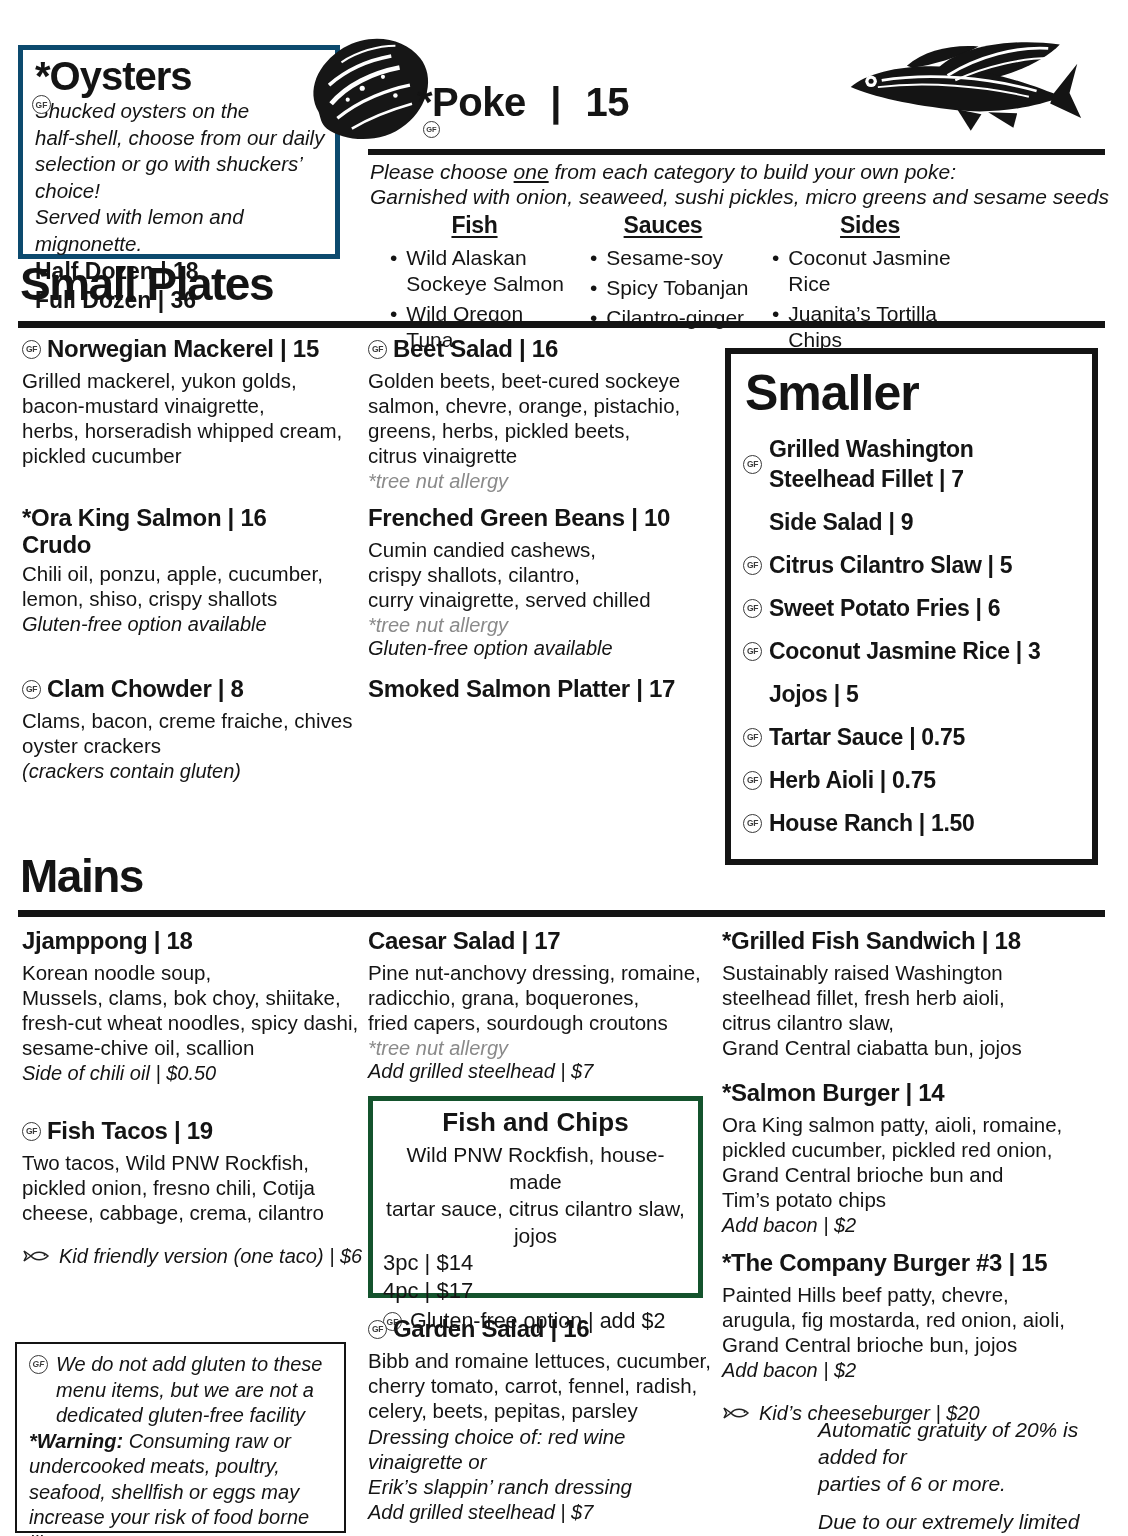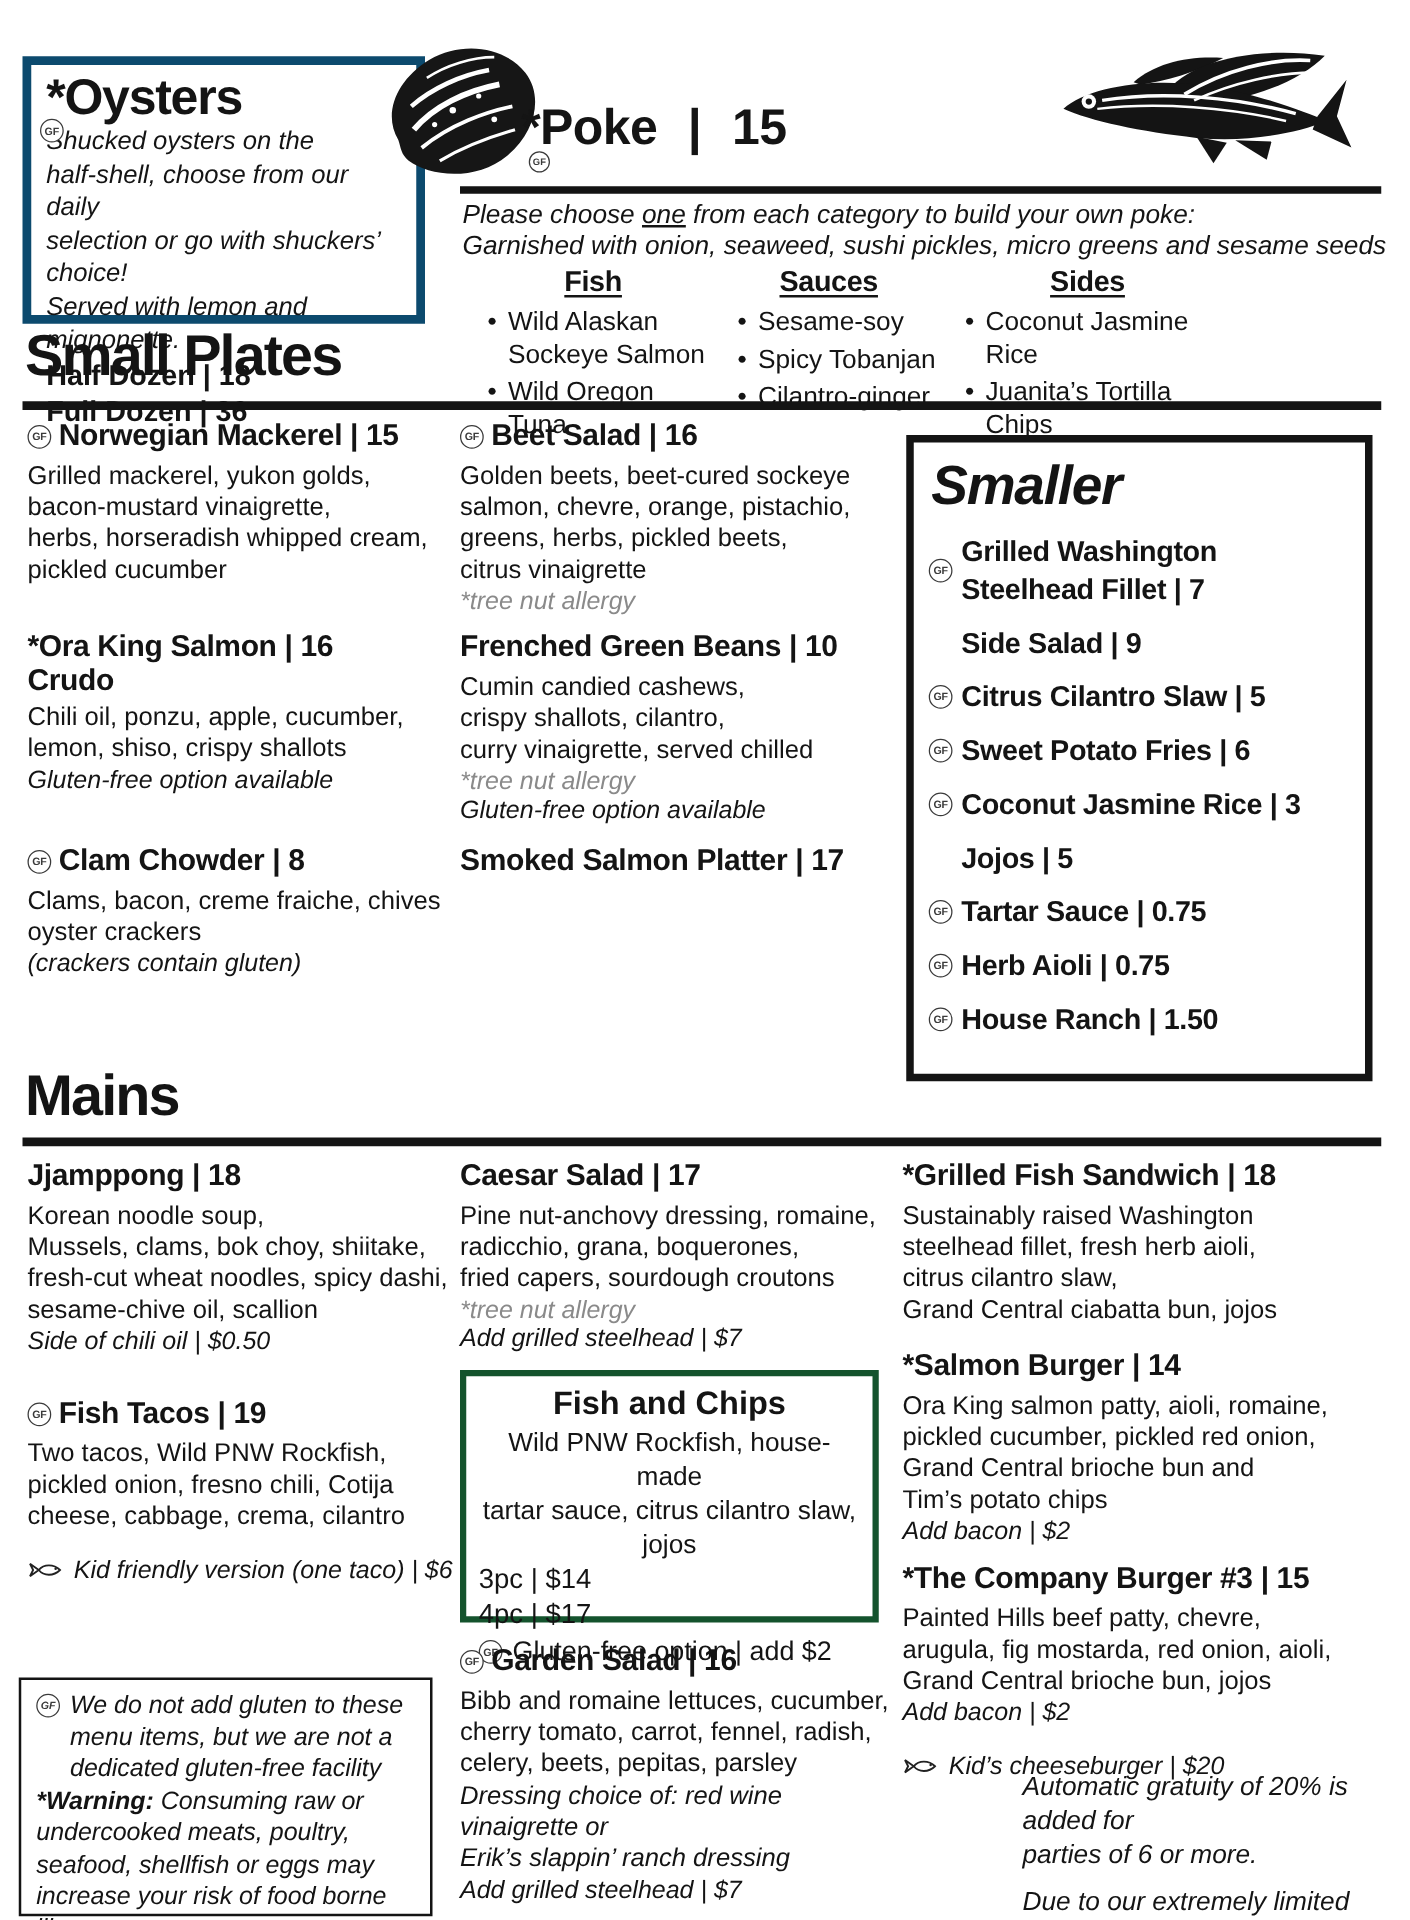--- a/index.html
+++ b/index.html
@@ -17,36 +17,36 @@
   .ngray{font-size:20px;font-style:italic;color:#8a8a8a;line-height:22px;margin-top:2px;}
   .nital{font-size:20px;font-style:italic;line-height:24px;margin-top:1px;white-space:pre-line;}
   .gf{flex:0 0 auto;width:19px;height:19px;border:1.6px solid #3a3a3a;border-radius:50%;
       display:inline-flex;align-items:center;justify-content:center;
       font-size:8.5px;font-weight:700;color:#3a3a3a;background:#fff;box-sizing:border-box;}
   .ghost{visibility:hidden;}
   .kidline{display:flex;align-items:center;gap:7px;margin-top:19px;
            font-size:20px;font-style:italic;line-height:24px;}
   .fishsvg{width:30px;height:16px;flex:0 0 auto;}
   
-  .oybox{border:7px solid #0c4a6e;box-sizing:border-box;padding:4px 10px 0 12px;}
+  .oybox{border:5px solid #0c4a6e;box-sizing:border-box;padding:4px 10px 0 12px;}
   .oy-title{font-size:40px;font-weight:700;letter-spacing:-1px;line-height:1.1;}
   .oy-desc{font-size:20.5px;font-style:italic;line-height:26.5px;white-space:pre-line;}
   .oy-price{font-size:23px;font-weight:700;line-height:29px;}
   
   .pk-title{font-size:40px;font-weight:700;letter-spacing:-0.5px;word-spacing:14px;}
   .pk-ins{font-size:21px;font-style:italic;line-height:1.2;}
   .u{text-decoration:underline;}
   .pk-h{font-size:23px;font-weight:700;text-decoration:underline;text-underline-offset:3px;
         text-align:center;letter-spacing:-0.3px;}
   .bullet{display:flex;gap:9px;font-size:21px;line-height:26px;margin-top:4px;}
   .dot{flex:0 0 auto;}
   .btext{white-space:pre-line;}
   
   .smbox{border:6px solid #141414;box-sizing:border-box;padding:8px 12px;}
-  .sm-title{font-size:44px;font-weight:700;letter-spacing:-1px;margin:2px 0 12px 2px;font-style:italic;}
+  .sm-title{font-size:50px;font-weight:700;letter-spacing:-1px;margin:2px 0 12px 2px;}
   .sm-row{display:flex;align-items:center;gap:7px;font-size:23px;font-weight:700;
           line-height:30px;margin-bottom:13px;white-space:pre-line;letter-spacing:-0.3px;}
   
   .fcbox{border:5px solid #14532d;box-sizing:border-box;padding:6px 10px;}
   .fc-title{font-size:26px;font-weight:700;text-align:center;}
   .fc-desc{font-size:21px;line-height:27px;margin-top:3px;text-align:center;white-space:pre-line;}
   .fc-pc{font-size:22px;line-height:28px;text-align:left;}
   .fc-kid{display:flex;align-items:center;gap:8px;font-size:20.5px;font-style:italic;
           margin-top:2px;}
   .fc-gf{display:flex;align-items:center;gap:8px;font-size:21.5px;margin-top:4px;}

